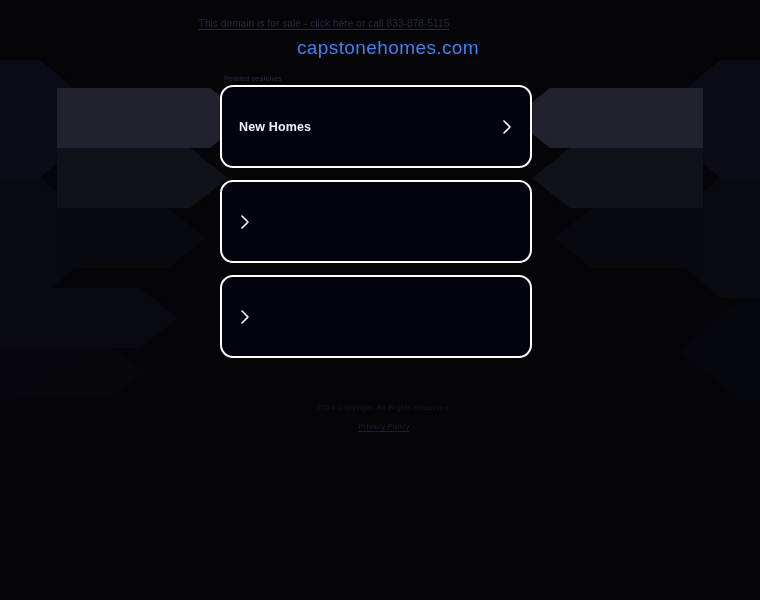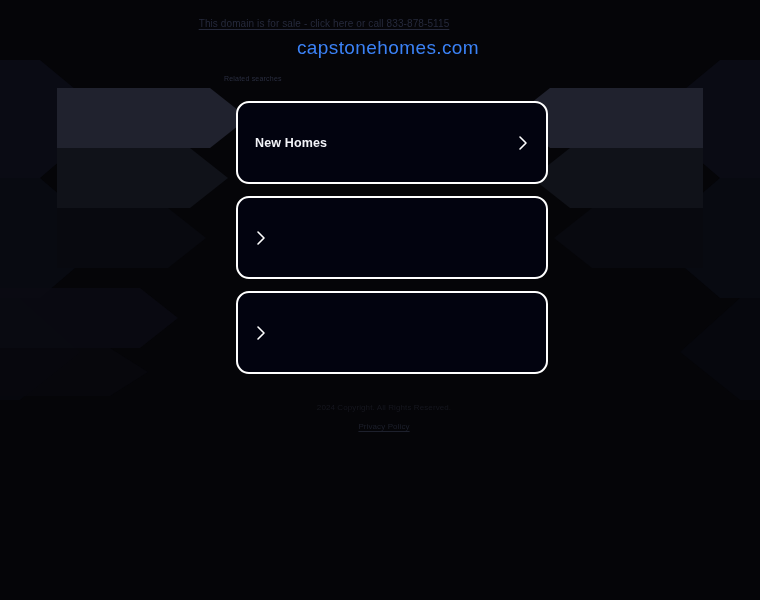--- a/index.html
+++ b/index.html
@@ -71,23 +71,22 @@
     left: 224px;
     color: #2a2e40;
     font-size: 7px;
     letter-spacing: 0.2px;
     font-family: "Liberation Sans", sans-serif;
   }
 
   .cards {
     position: absolute;
     top: 85px;
-    left: 236px;
+    left: 220px;
     width: 312px;
-    margin-top: 16px;
   }
 
   .card {
     position: relative;
     box-sizing: border-box;
     width: 312px;
     height: 83px;
     margin-bottom: 12px;
     border: 2px solid #ffffff;
     border-radius: 13px;

